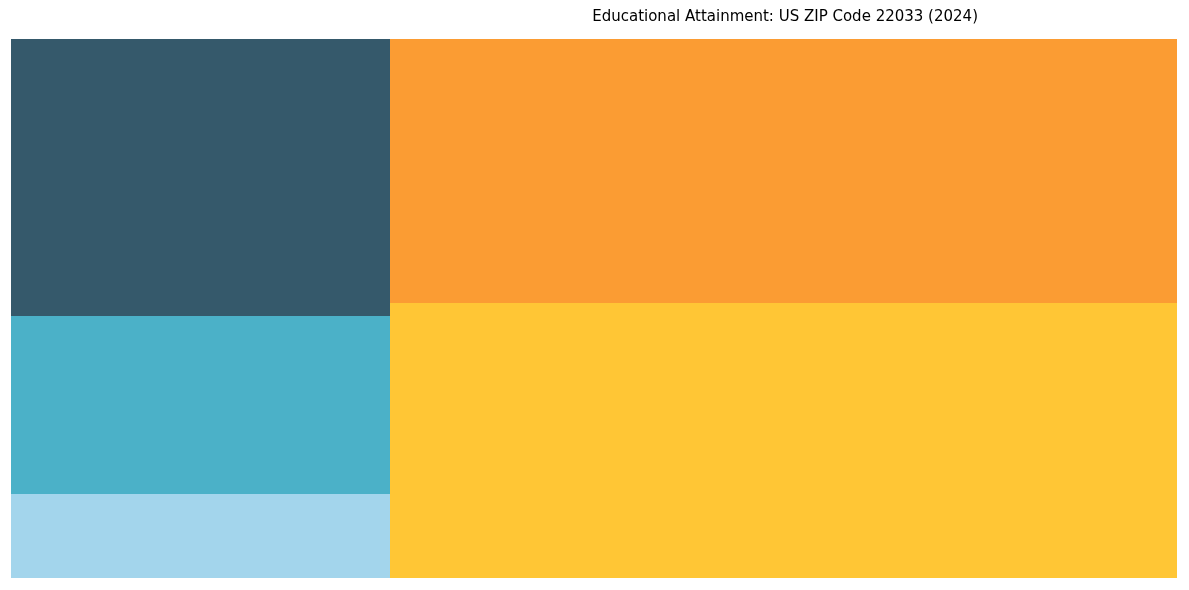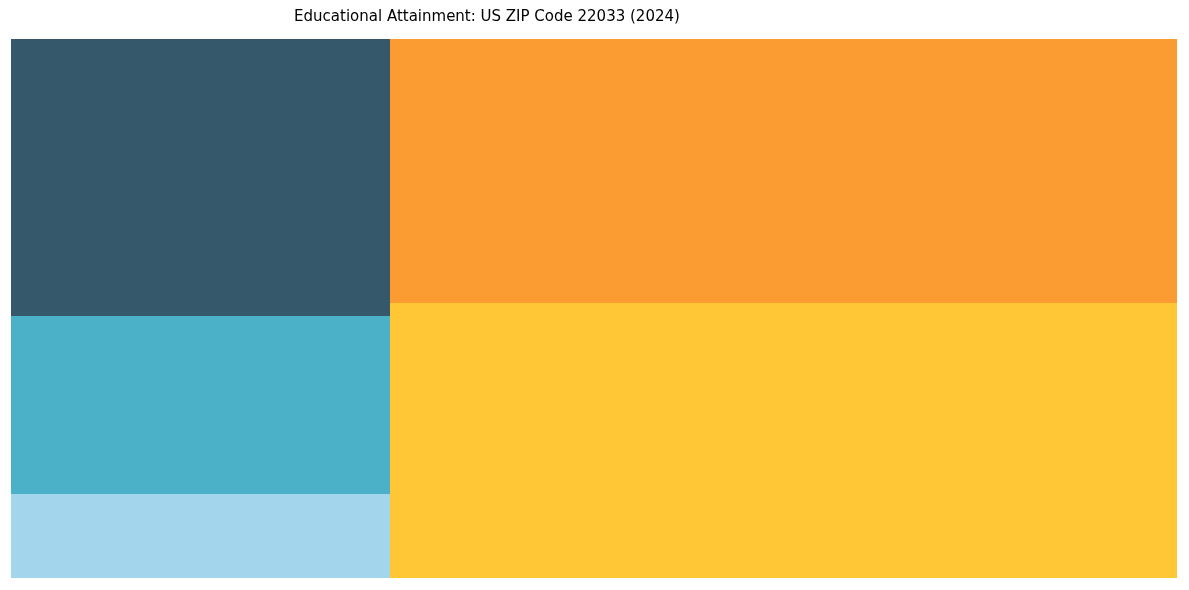--- a/index.html
+++ b/index.html
@@ -15,24 +15,24 @@
     overflow: hidden;
   }
   #figure {
     position: relative;
     width: 1189px;
     height: 590px;
     background: #ffffff;
   }
   #chart-title {
     position: absolute;
-    left: 4px;
+    left: 12px;
     top: 7px;
     width: 966px;
-    text-align: center;
+    text-align: right;
     font-size: 15px;
     line-height: 18px;
     color: #000000;
     font-family: "DejaVu Sans", "Liberation Sans", sans-serif;
     white-space: nowrap;
   }
   #treemap-plot-area {
     position: absolute;
     left: 11px;
     top: 39px;

